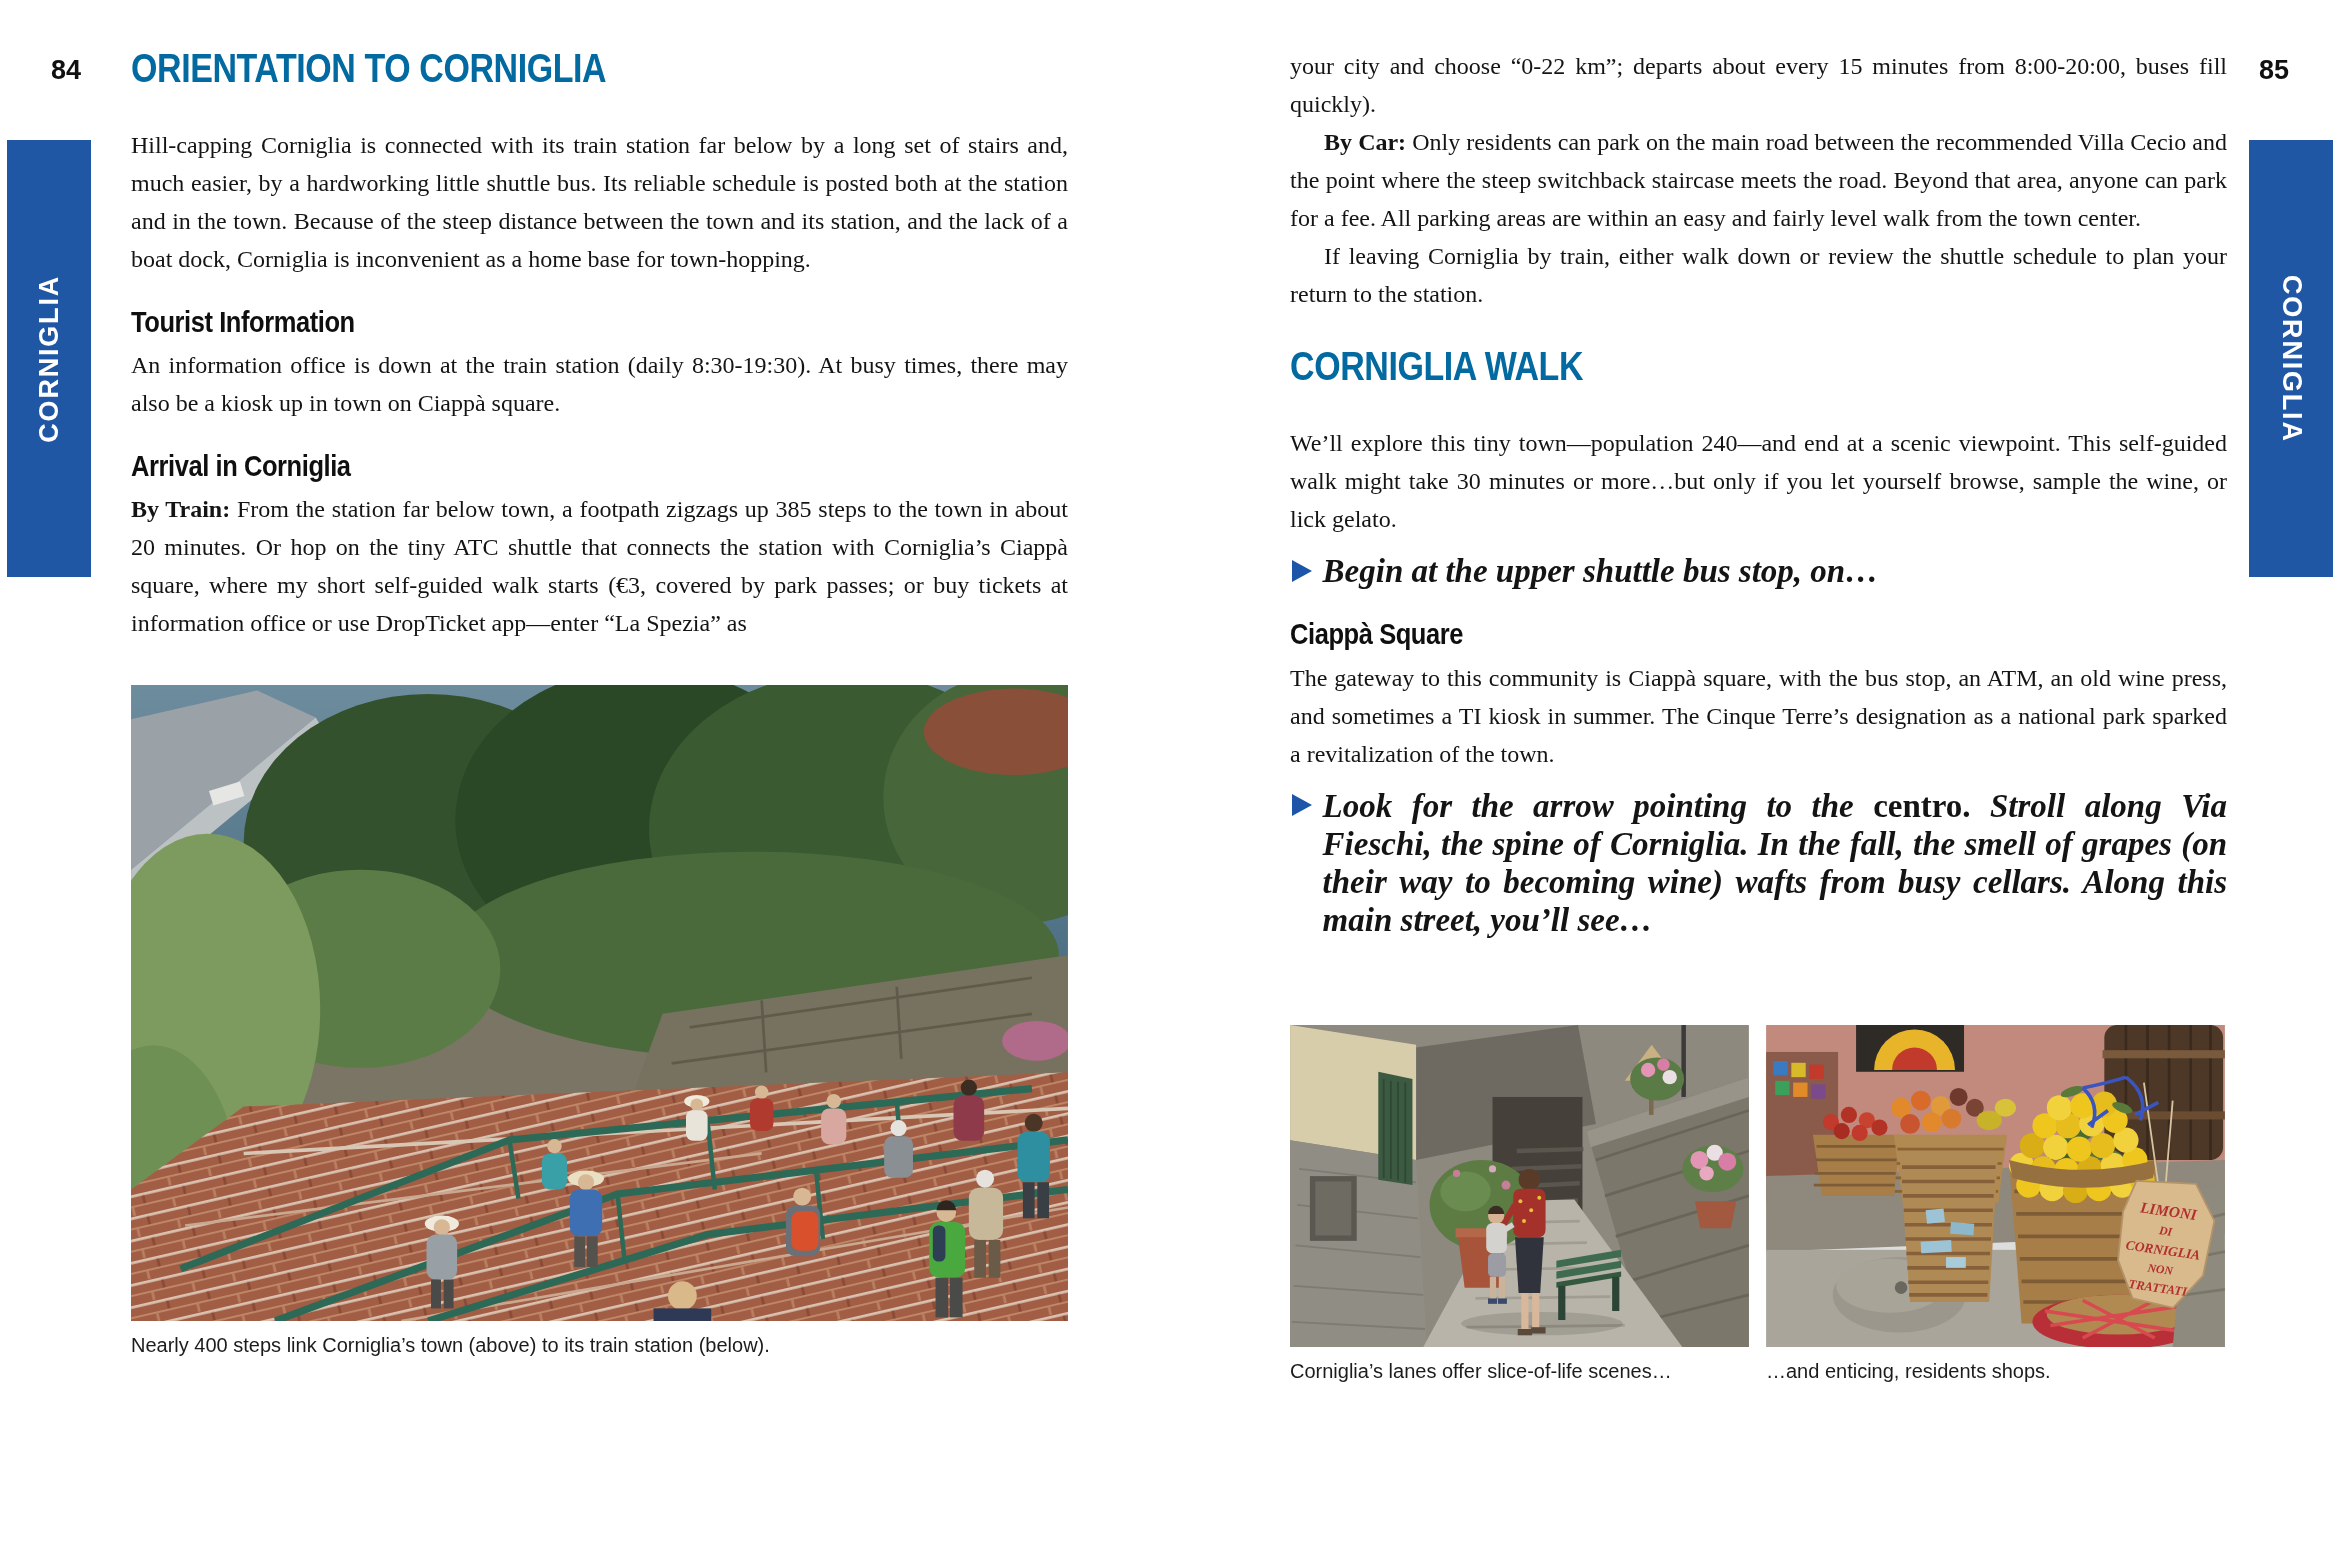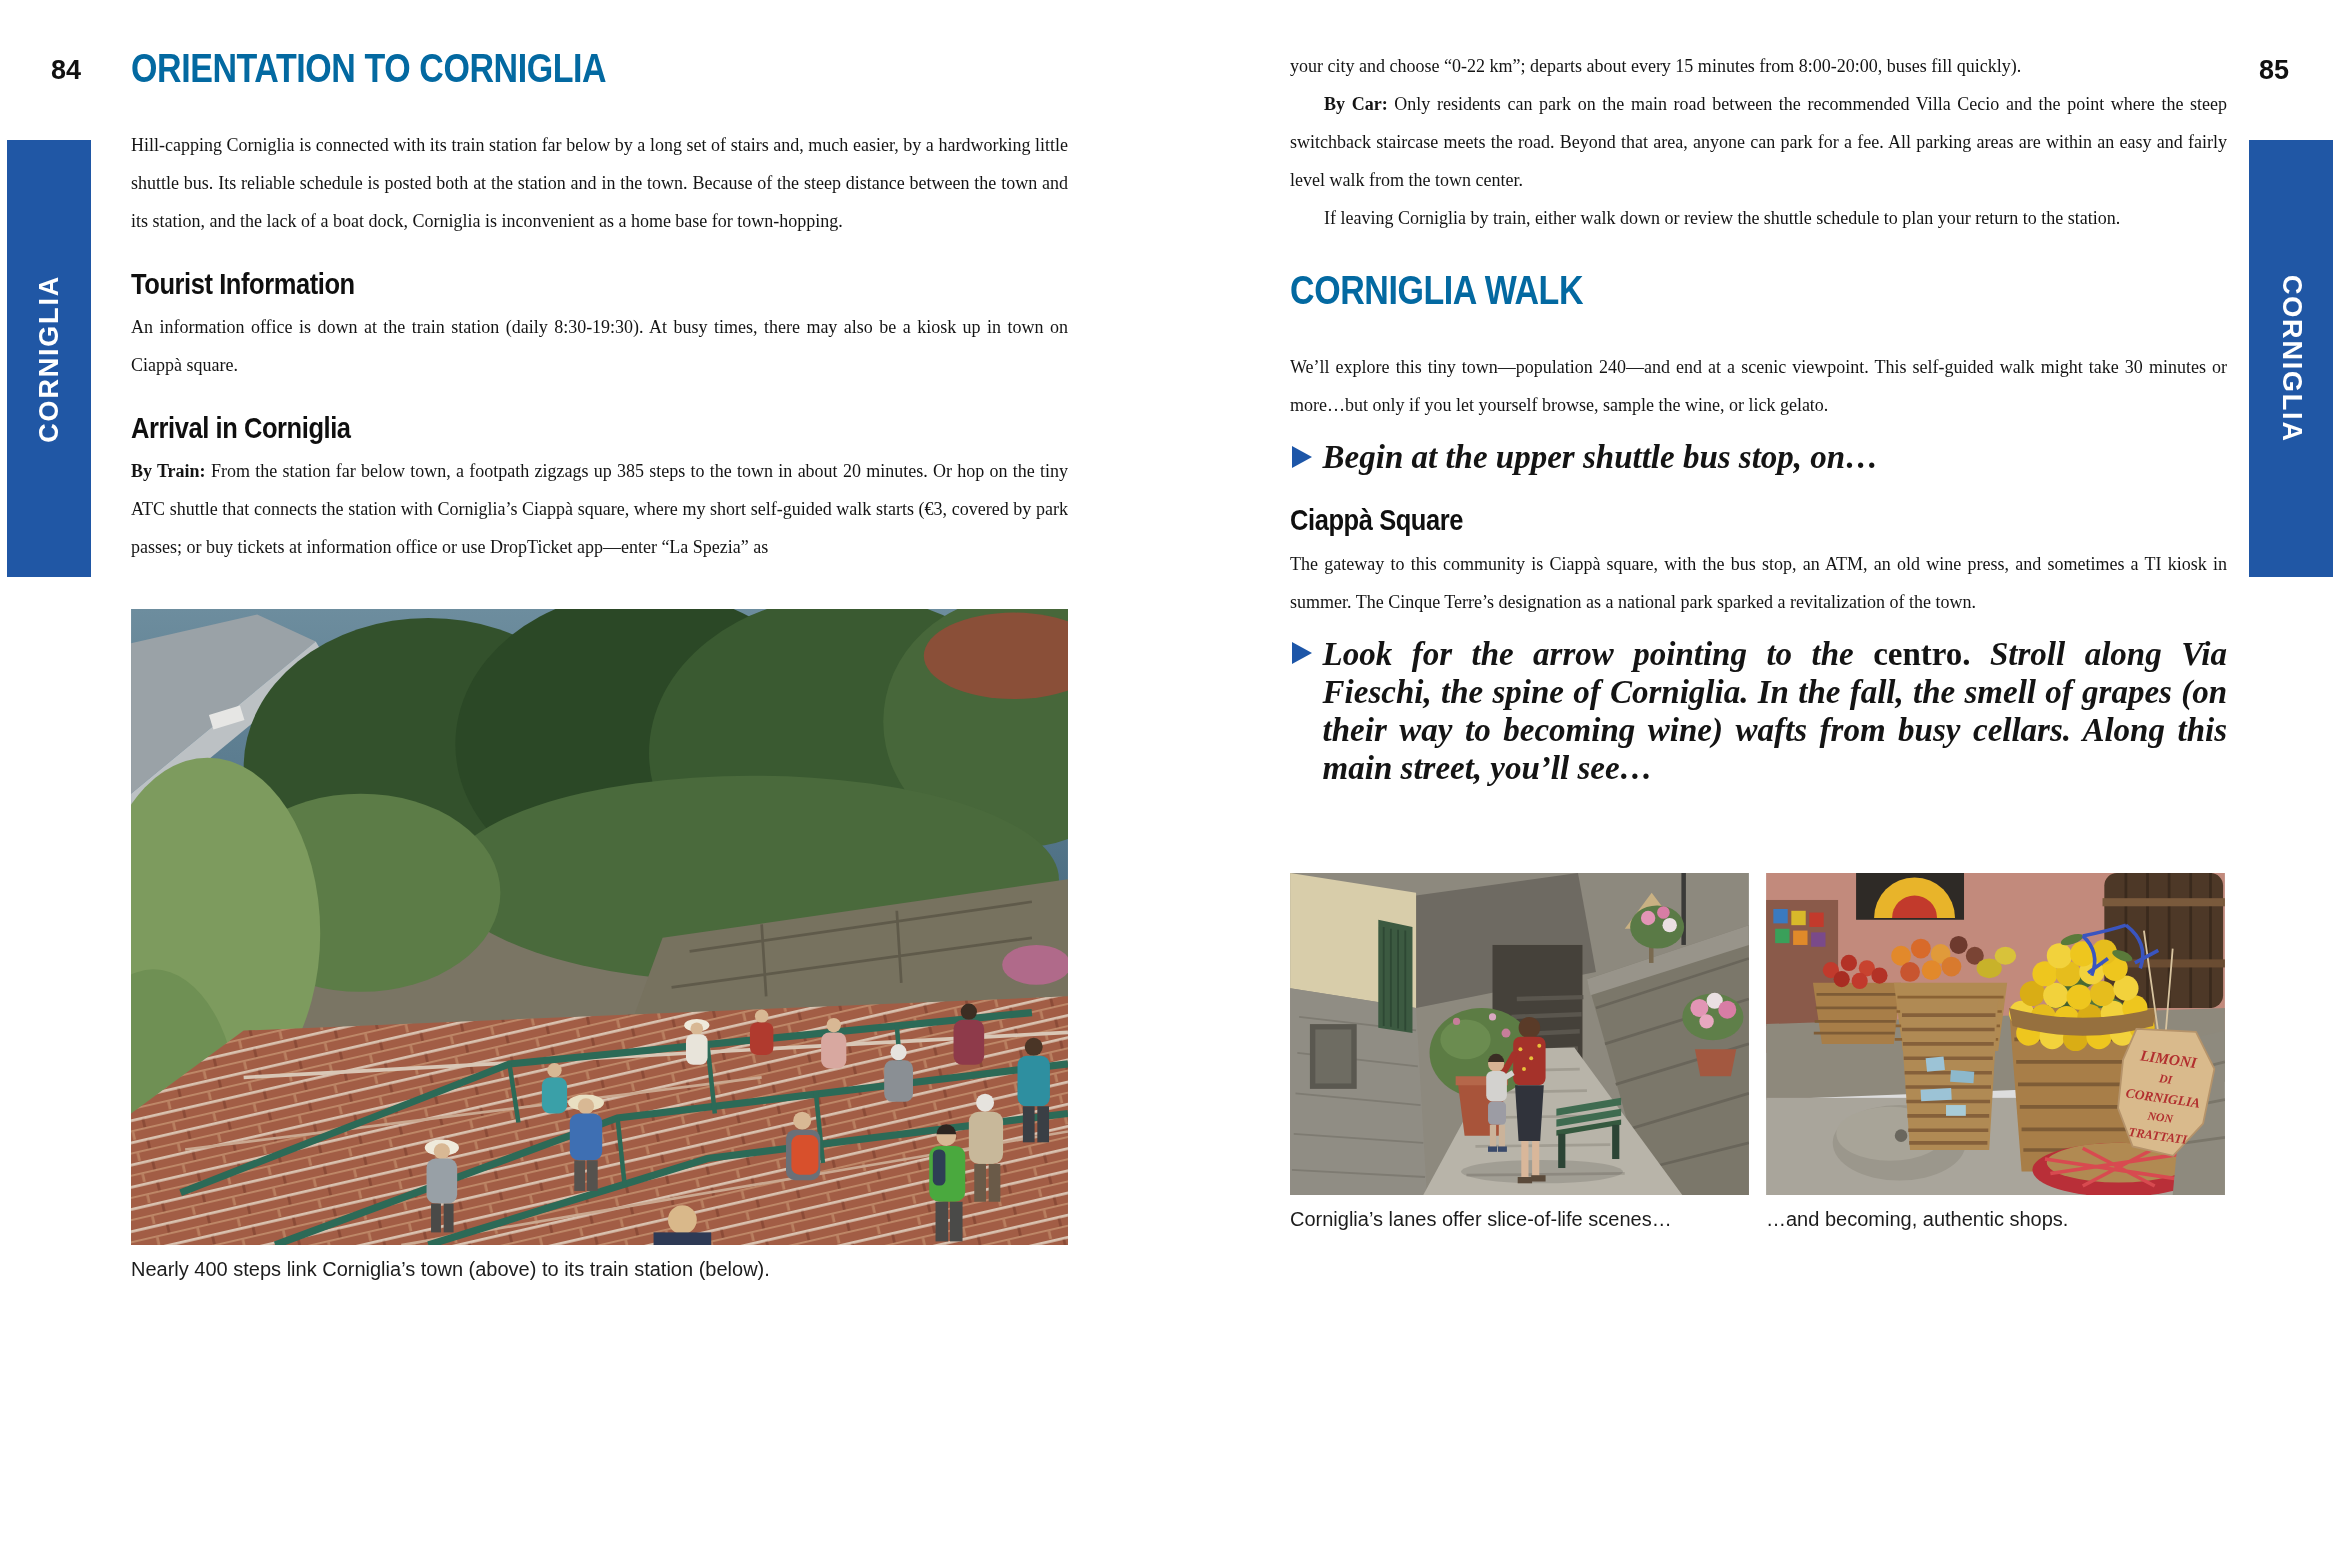--- a/index.html
+++ b/index.html
@@ -17,21 +17,21 @@
   .band span{font:bold 27px "Liberation Sans",sans-serif;color:#fff;letter-spacing:1.8px;
              writing-mode:vertical-rl;white-space:nowrap;}
   .band-left span{transform:rotate(180deg);}
   .col{position:absolute;top:47px;width:937px;}
   .col-left{left:131px;}
   .col-right{left:1290px;}
   h1{margin:0 0 36px 0;font:bold 40px/43px "Liberation Sans",sans-serif;color:#0369a1;letter-spacing:-0.5px;}
   h1.walk{margin:32px 0 36px 0;}
   h2{margin:27px 0 7.2px 0;font:bold 30px/34px "Liberation Sans",sans-serif;color:#0f0f0f;letter-spacing:-0.5px;}
   .cond{display:inline-block;transform:scaleX(.85);transform-origin:left center;white-space:nowrap;}
-  p.body{margin:0;font-size:18px;line-height:38px;text-align:justify;}
+  p.body{margin:0;font-size:24px;line-height:38px;text-align:justify;}
   p.indent{text-indent:34px;}
   p.body strong{font-weight:bold;}
   .bullet{display:flex;margin-top:14.4px;}
   .arrow-icon{flex:none;width:0;height:0;border-left:20px solid #1d56a8;
               border-top:11.7px solid transparent;border-bottom:11.7px solid transparent;
               margin:7.2px 10.8px 0 1.8px;}
   .bullet-text{font-style:italic;font-size:33px;line-height:38px;text-align:justify;font-weight:bold;}
   .bullet-text .roman{font-style:normal;}
   .photo{overflow:hidden;background:#ddd;}
   .photo-large{width:937px;height:636px;margin-top:43px;}
@@ -350,16 +350,16 @@
           <text x="442" y="233" text-anchor="middle" font-family="Liberation Serif, serif" font-style="italic" font-weight="bold" font-size="13" fill="#b22f2f">DI</text>
           <text x="442" y="255" text-anchor="middle" font-family="Liberation Serif, serif" font-style="italic" font-weight="bold" font-size="15" fill="#b22f2f">CORNIGLIA</text>
           <text x="442" y="276" text-anchor="middle" font-family="Liberation Serif, serif" font-style="italic" font-weight="bold" font-size="13" fill="#b22f2f">NON</text>
           <text x="442" y="297" text-anchor="middle" font-family="Liberation Serif, serif" font-style="italic" font-weight="bold" font-size="14" fill="#b22f2f">TRATTATI</text>
         </g>
       </svg>
     </div>
   </div>
   <div class="caption-row">
     <div class="caption">Corniglia’s lanes offer slice-of-life scenes…</div>
-    <div class="caption">…and becoming, authentic shops.</div>
+    <div class="caption">…and enticing, residents shops.</div>
   </div>
 </div>
 
 
 </body></html>

